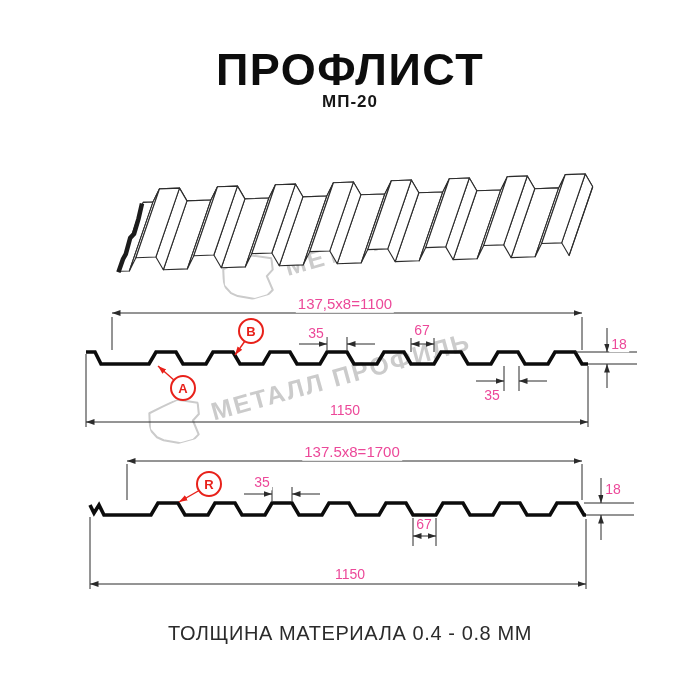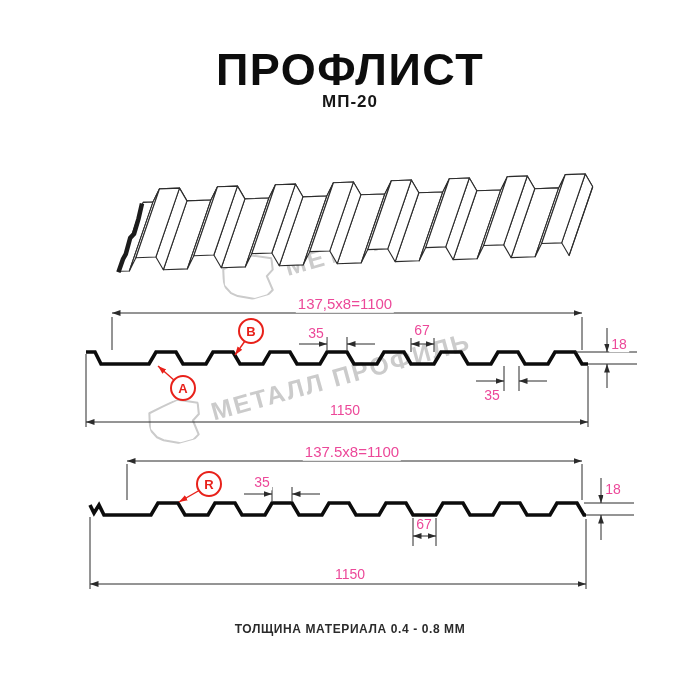--- a/index.html
+++ b/index.html
@@ -13,22 +13,22 @@
   .wm .wm-text{font-size:25px;font-weight:700;letter-spacing:2px;white-space:nowrap;}
   .wm1{left:224px;top:264px;transform:rotate(-16deg);transform-origin:0 50%;}
   .wm2{left:150px;top:408px;transform:rotate(-15.5deg);transform-origin:0 50%;}
   svg.linework{position:absolute;left:0;top:0;}
   .dim{position:absolute;transform:translate(-50%,-50%);font-size:14px;color:#ec4899;
        background:#ffffff;padding:0 2px;line-height:1.1;white-space:nowrap;}
   .dim.big{font-size:15px;}
   .lbl{position:absolute;width:22px;height:22px;border:2px solid #e8211a;border-radius:50%;
        color:#e8211a;font-weight:700;font-size:13px;display:flex;align-items:center;
        justify-content:center;transform:translate(-50%,-50%);background:#fff;}
-  .footer{position:absolute;top:622px;left:0;right:0;text-align:center;font-size:12px;
-       font-weight:700;letter-spacing:.6px;color:#2b2b2b;}
+  .footer{position:absolute;top:622px;left:0;right:0;text-align:center;font-size:20px;
+       font-weight:400;letter-spacing:.6px;color:#2b2b2b;}
   .face{fill:#ffffff;stroke:#2b2b2b;stroke-width:1.1;stroke-linejoin:round;}
   .wire{fill:none;stroke:#2b2b2b;stroke-width:1.1;stroke-linejoin:round;}
   .prof{fill:none;stroke:#0c0c0c;stroke-width:3.6;stroke-linejoin:miter;}
   .dimln{stroke:#2b2b2b;stroke-width:1;fill:none;}
   .red{stroke:#e8211a;stroke-width:1.4;fill:none;}
 </style>
 </head>
 <body>
 
 <div class="canvas">
@@ -151,21 +151,21 @@
     </g>
   </svg>
 
   <div class="dim big" style="left:345px;top:304px">137,5x8=1100</div>
   <div class="dim" style="left:316px;top:334px">35</div>
   <div class="dim" style="left:422px;top:331px">67</div>
   <div class="dim" style="left:619px;top:345px">18</div>
   <div class="dim" style="left:492px;top:396px">35</div>
   <div class="dim" style="left:345px;top:411px">1150</div>
 
-  <div class="dim big" style="left:352px;top:452px">137.5x8=1100</div>
+  <div class="dim big" style="left:352px;top:452px">137.5x8=1700</div>
   <div class="dim" style="left:262px;top:483px">35</div>
   <div class="dim" style="left:424px;top:525px">67</div>
   <div class="dim" style="left:613px;top:490px">18</div>
   <div class="dim" style="left:350px;top:575px">1150</div>
 
   <div class="lbl" style="left:183px;top:388px">A</div>
   <div class="lbl" style="left:251px;top:331px">B</div>
   <div class="lbl" style="left:209px;top:484px">R</div>
 
   <div class="footer">ТОЛЩИНА МАТЕРИАЛА 0.4 - 0.8 ММ</div>

